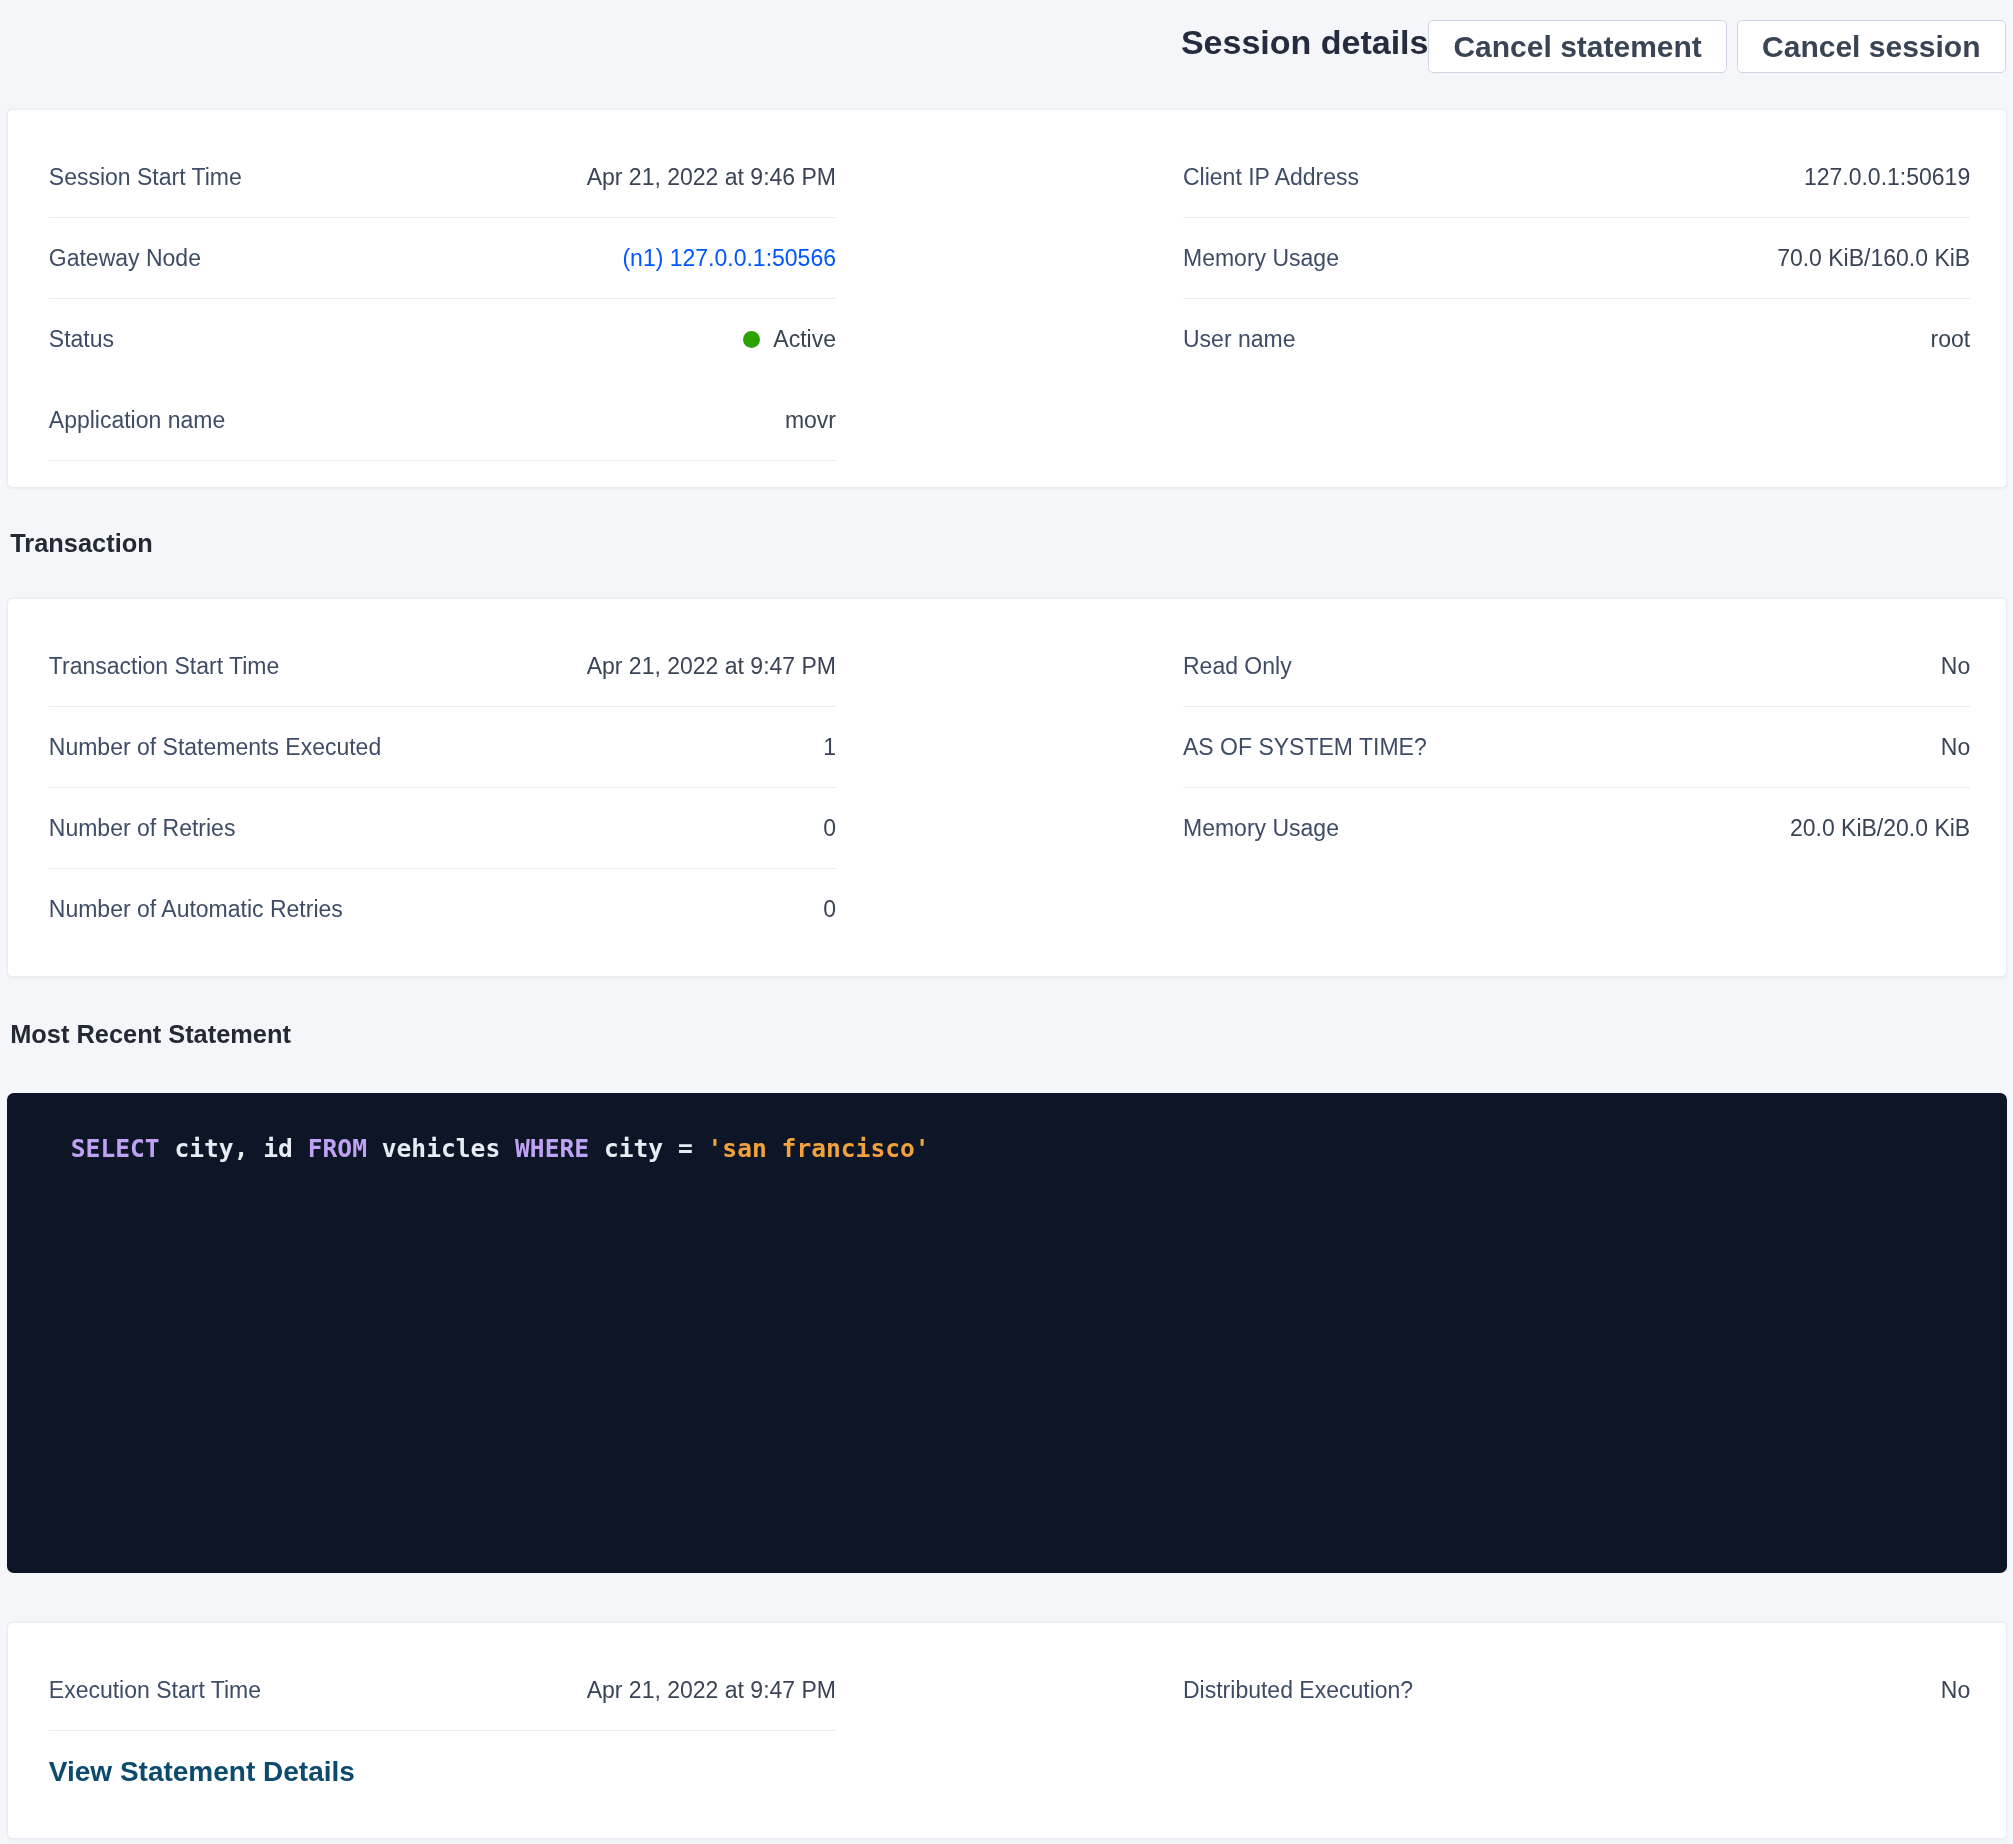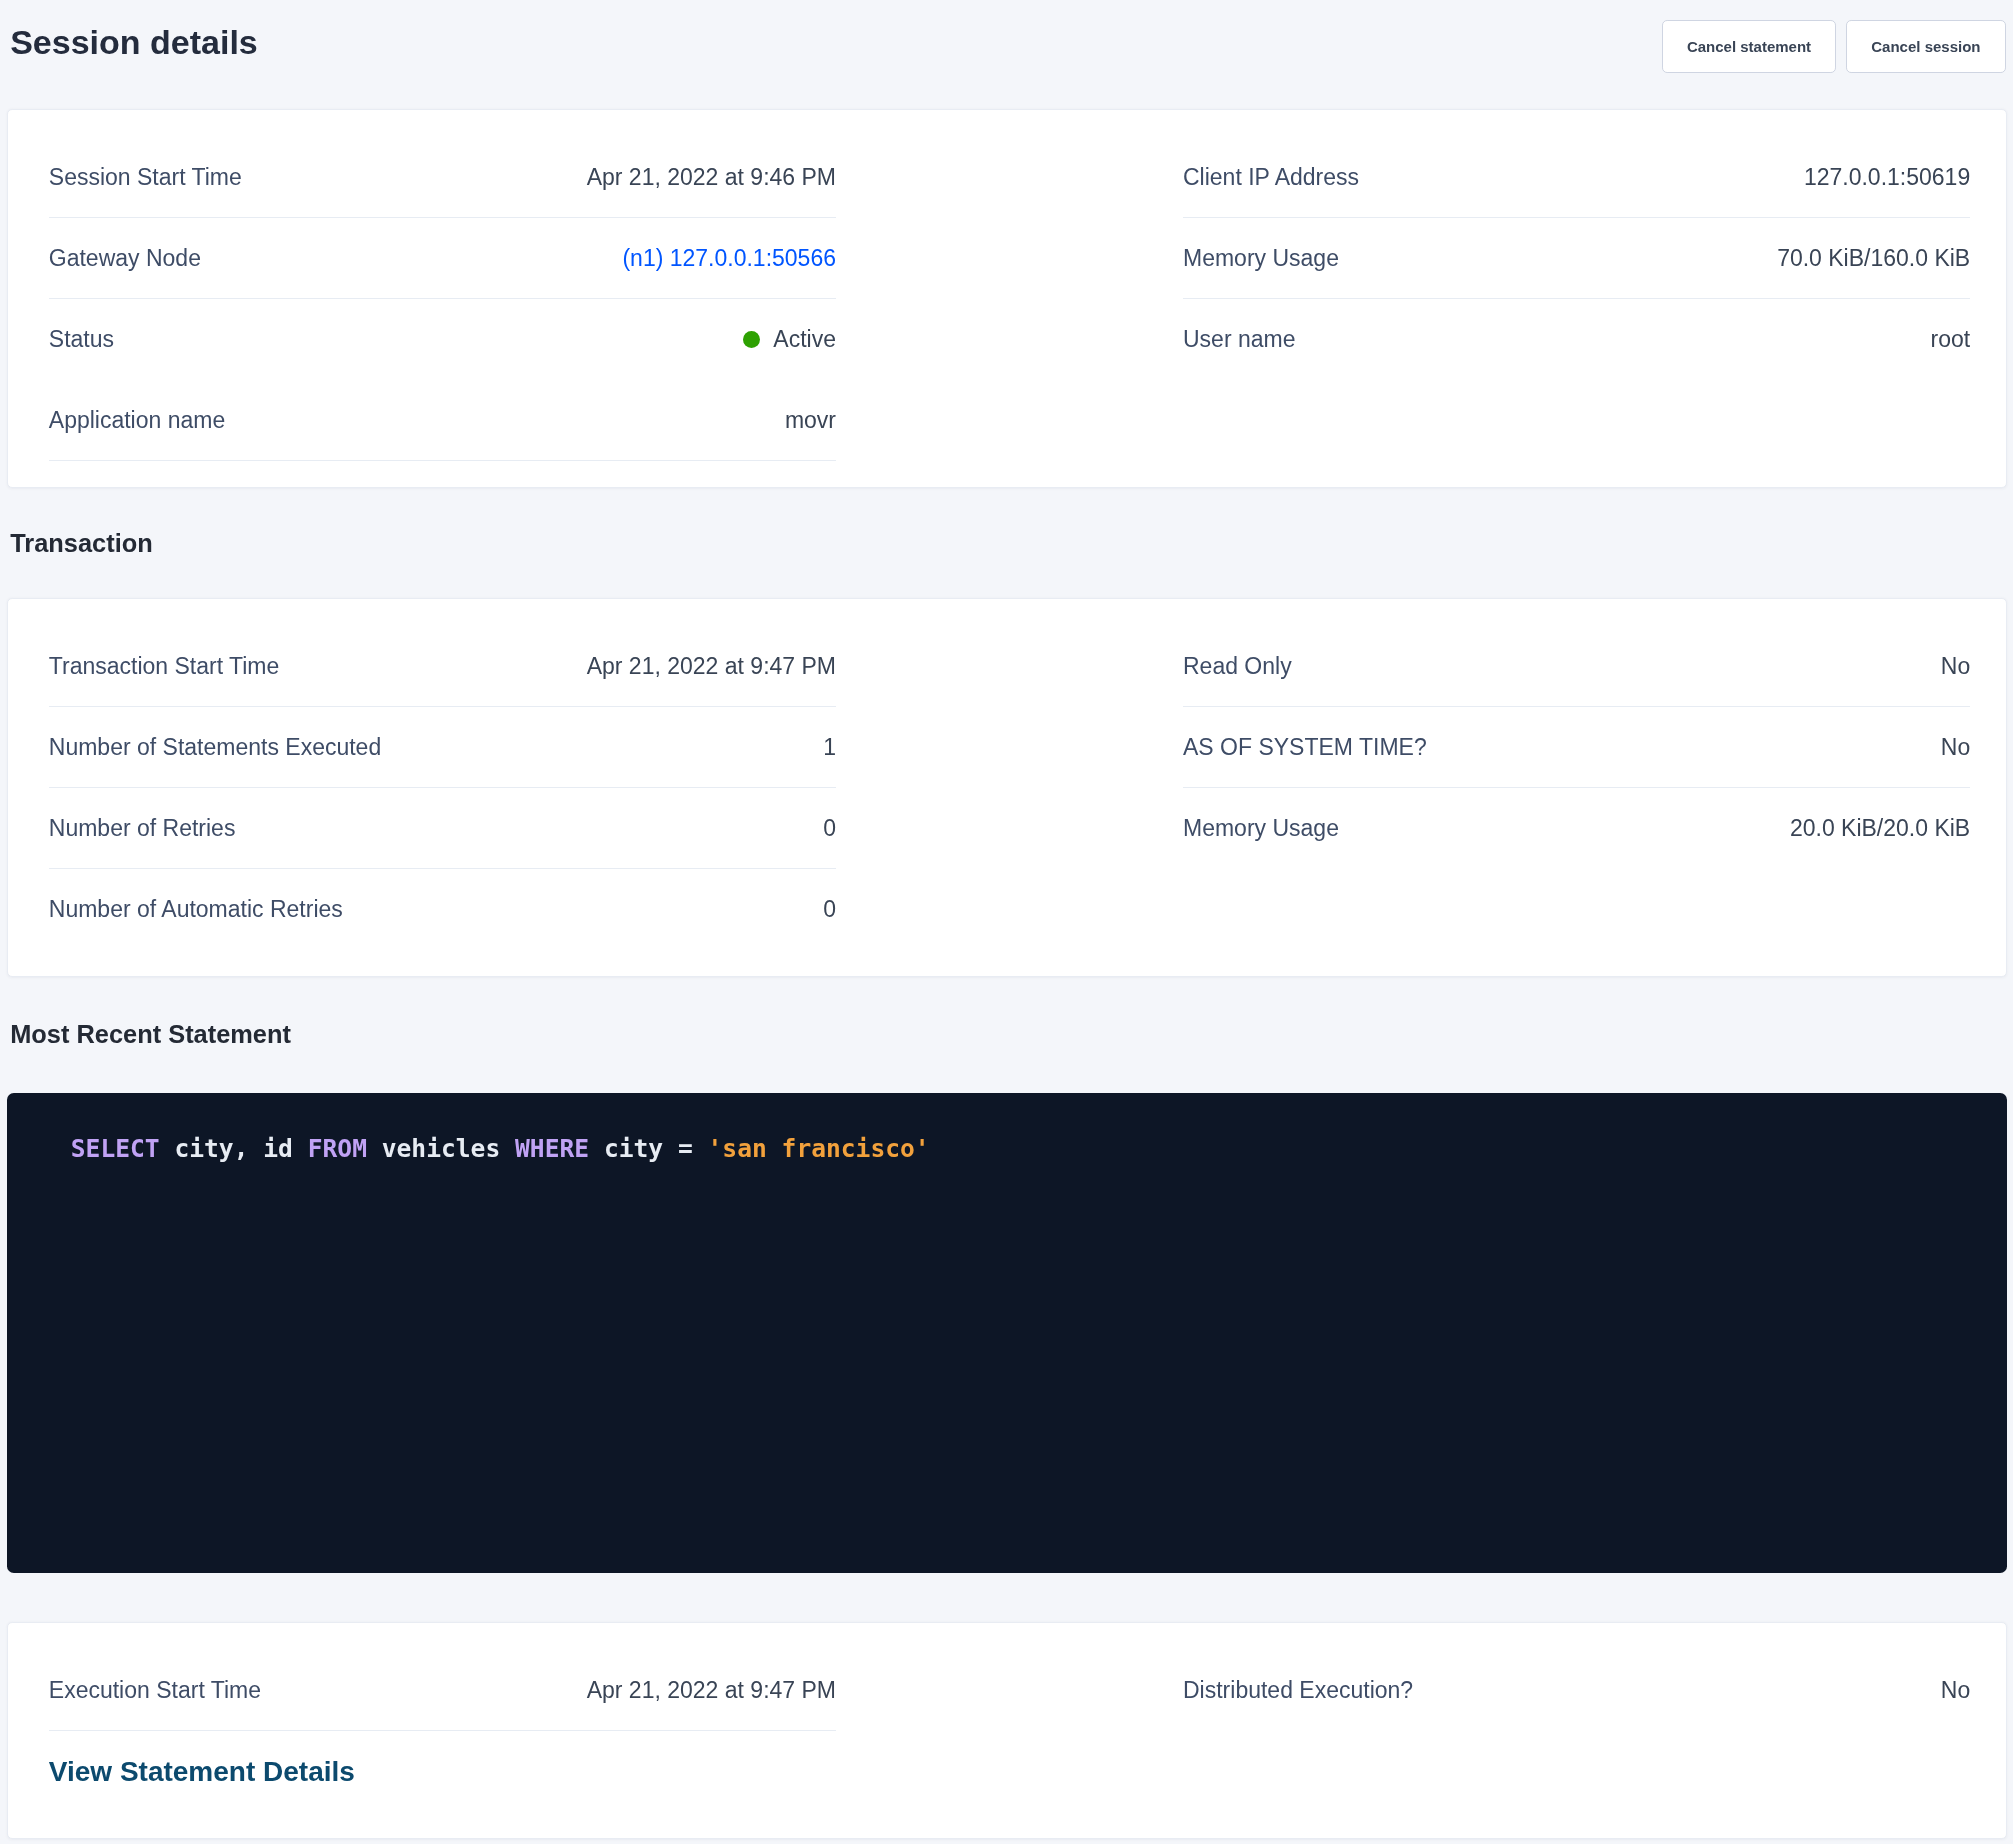--- a/index.html
+++ b/index.html
@@ -7,33 +7,33 @@
   body {
     background:#f4f6fa;
     font-family:"Liberation Sans", sans-serif;
     color:#3e4c66;
     overflow:hidden;
   }
   .page { width:2014px; height:1844px; }
 
   
   .page-header {
-    display:flex; justify-content:space-between; align-items:flex-start;
+    display:flex; justify-content:flex-end; align-items:flex-start;
     padding:18.6px 8.5px 0 10.2px;
   }
   .page-title {
     font-size:34px; line-height:46px; font-weight:600; color:#242c3d;
   }
   .header-actions { display:flex; gap:10.2px; padding-top:1.7px; }
   .btn {
     height:53px; padding:0 24px;
     background:#ffffff;
     border:0.8px solid #cfd5e2; border-radius:5.1px;
     font-family:"Liberation Sans", sans-serif;
-    font-size:15px; font-weight:700; color:#394455;
+    font-size:30px; font-weight:700; color:#394455;
     cursor:pointer; display:flex; align-items:center;
   }
 
   
   .card {
     margin:0 6.8px; background:#ffffff;
     border:0.8px solid #e8ecf3; border-radius:5.1px;
     box-shadow:0 0.8px 2.5px rgba(60,72,100,0.06);
   }
   .card-grid {

